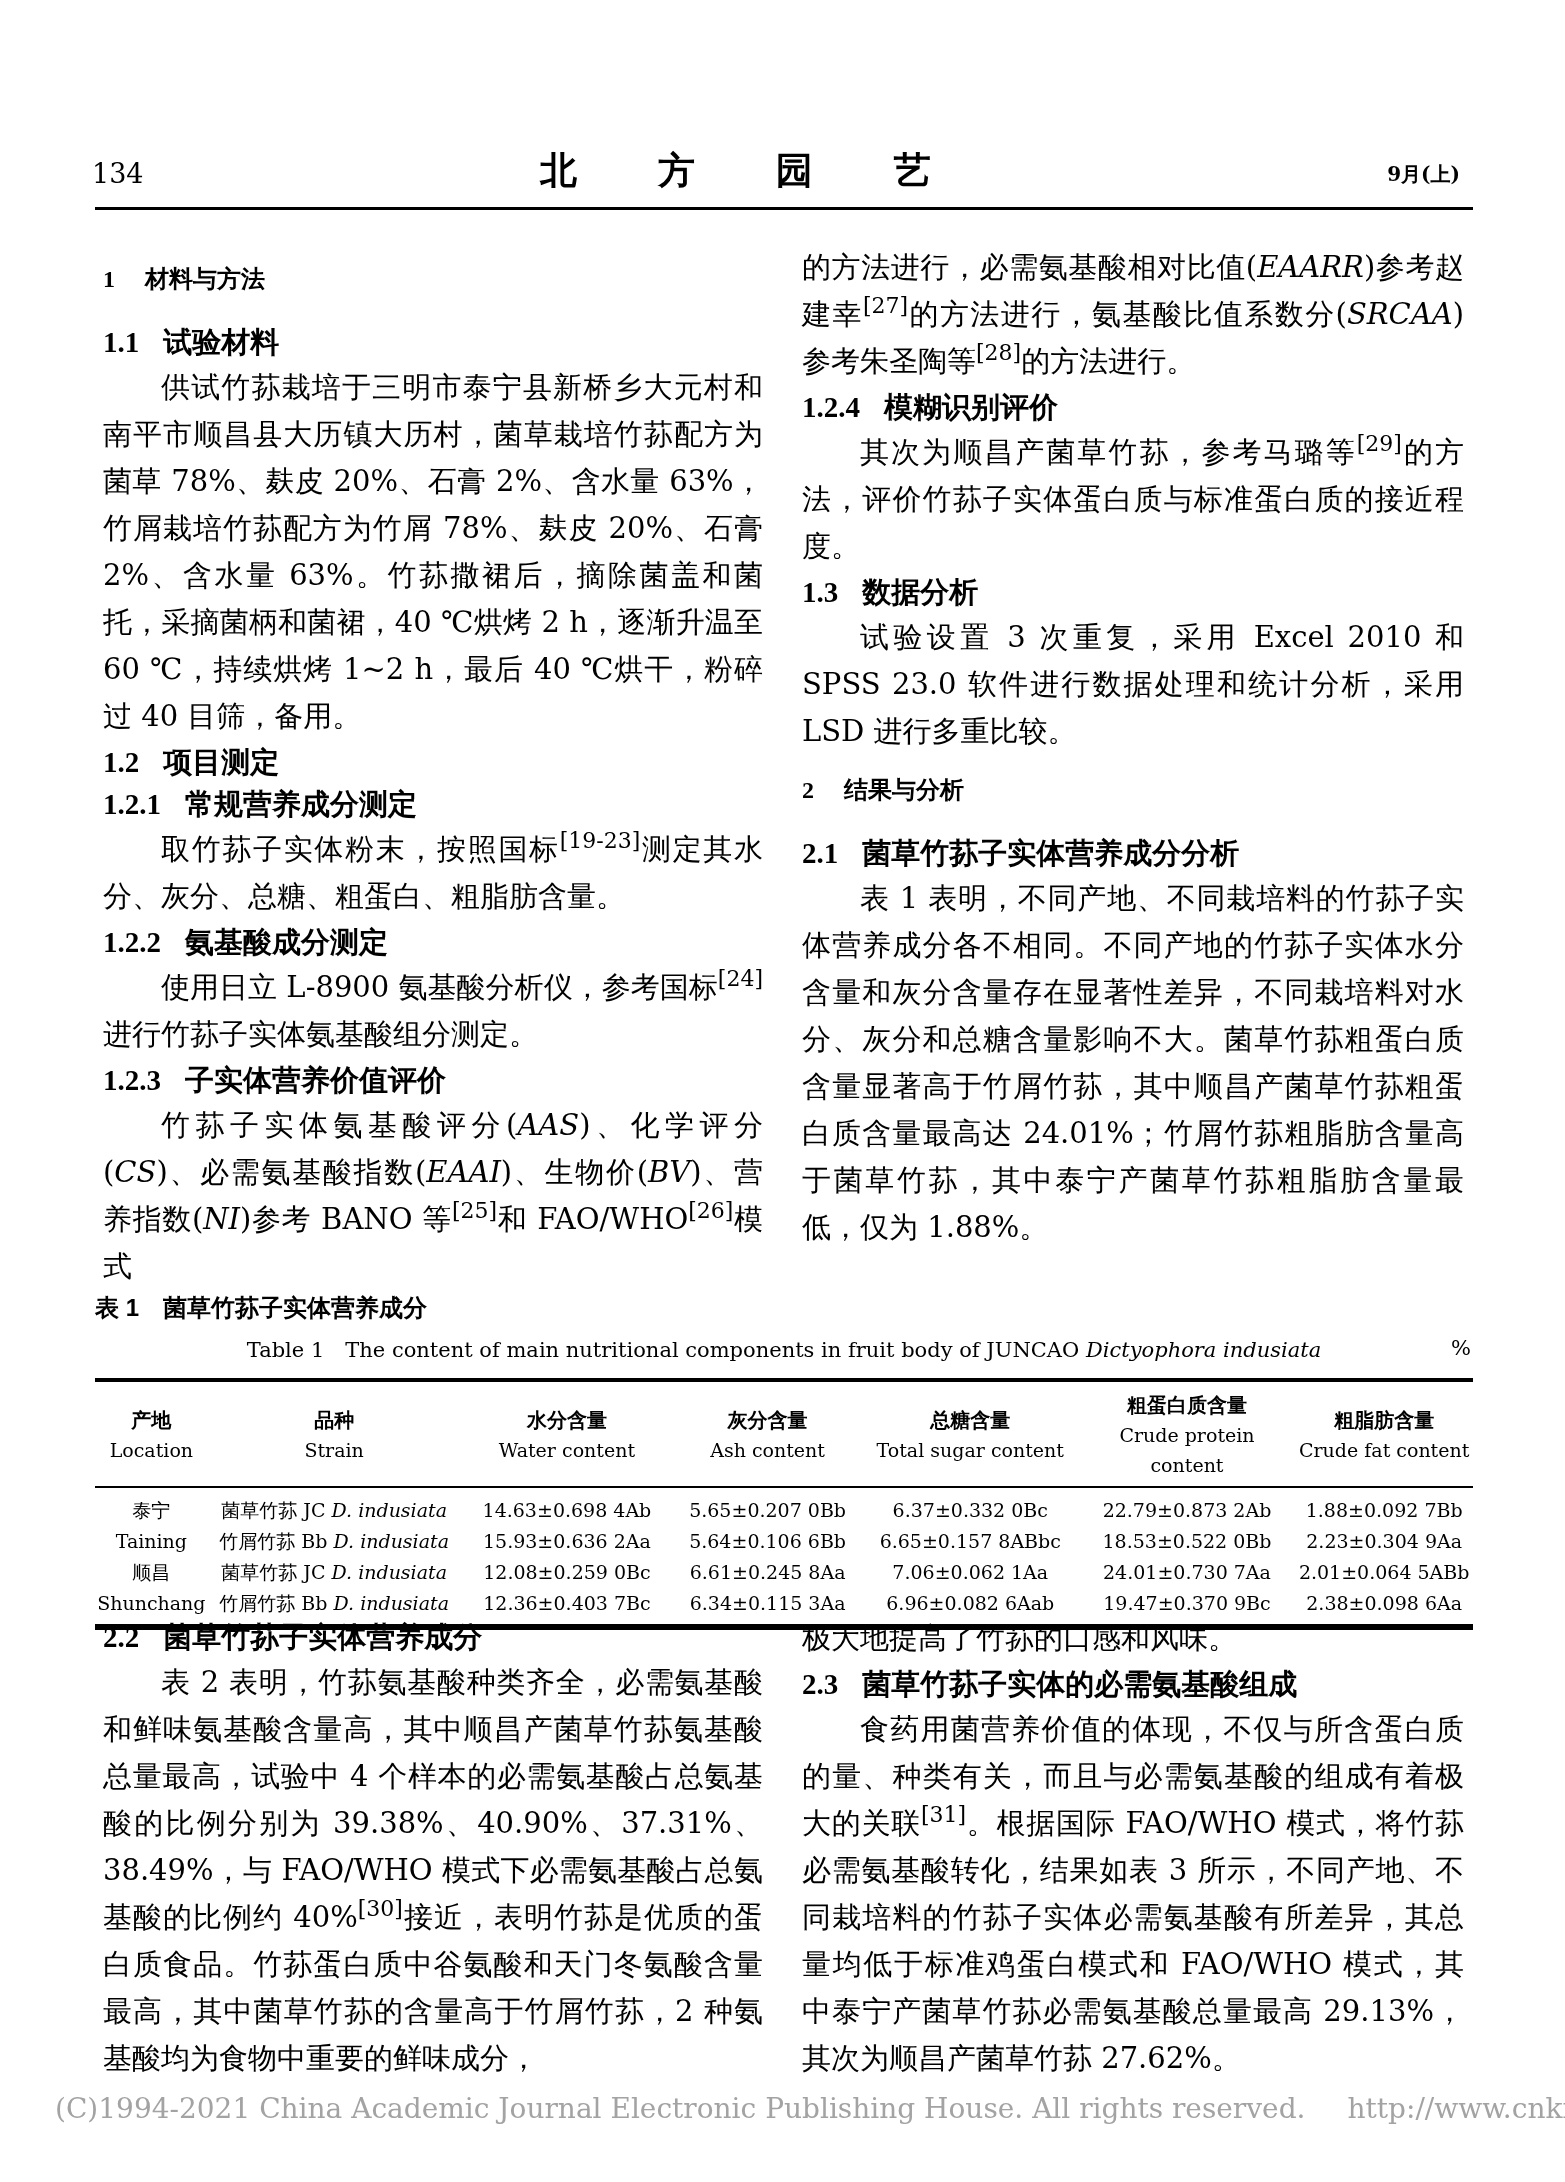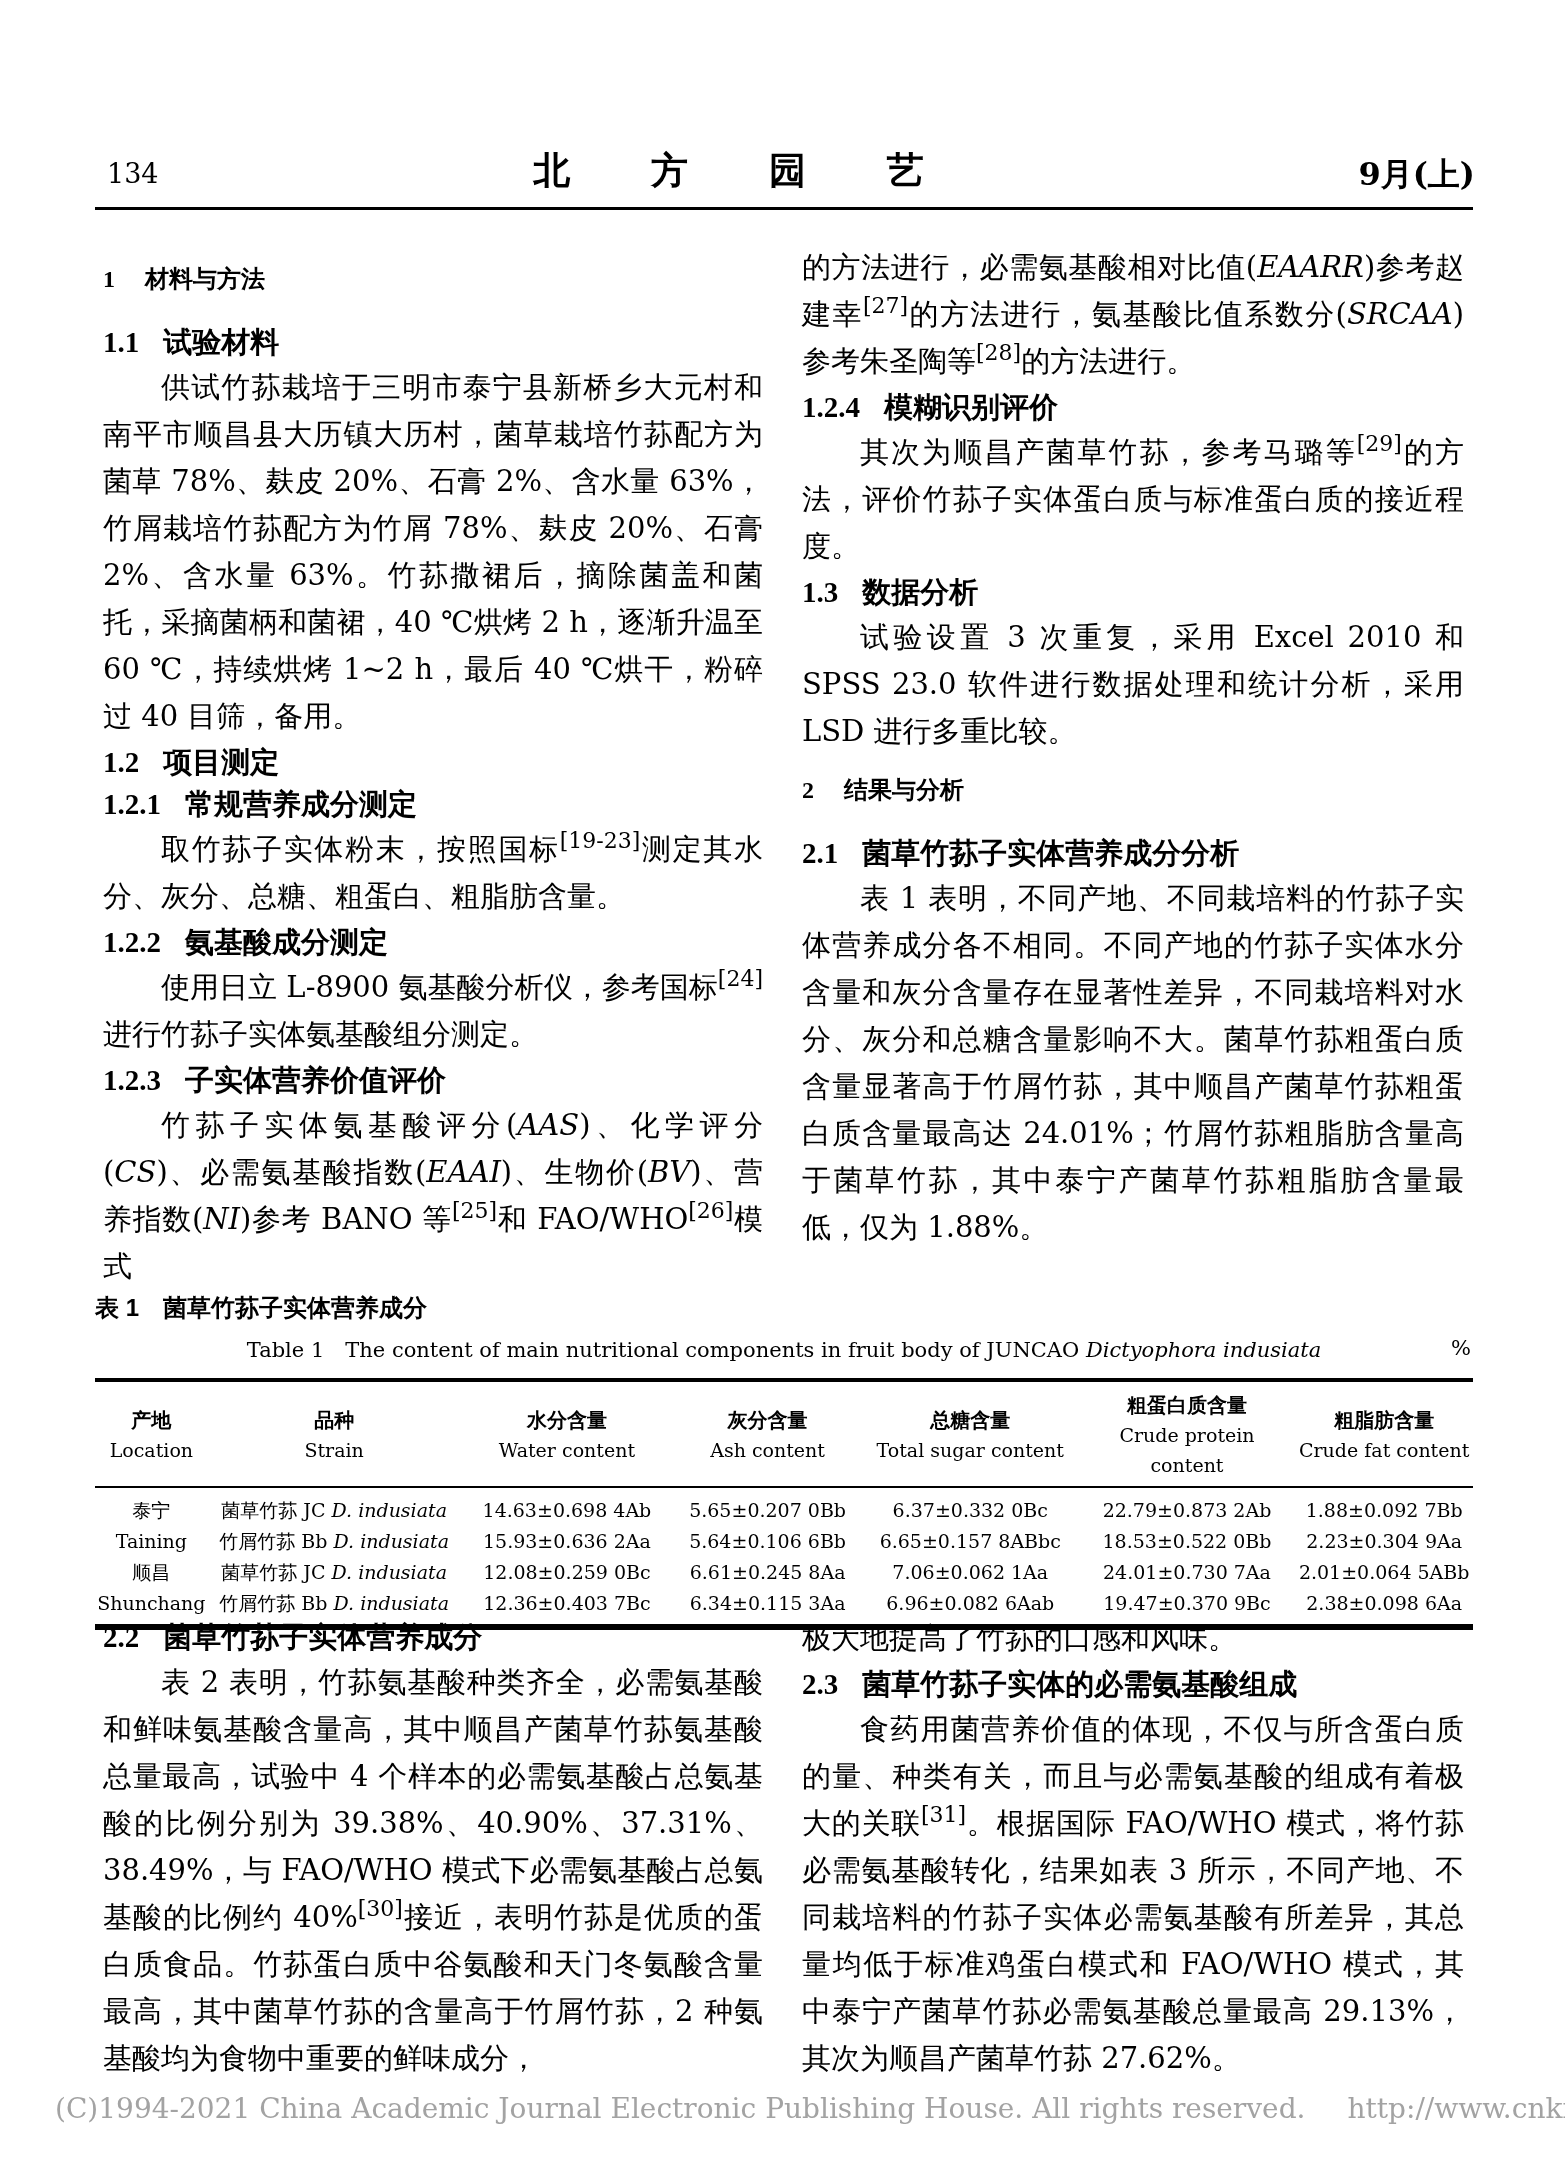--- a/index.html
+++ b/index.html
@@ -6,29 +6,29 @@
   .page{
     position:relative;
     width:1565px;height:2182px;
     background:#ffffff;
     font-family:"DejaVu Serif","Liberation Serif",serif;
     color:#000;
     overflow:hidden;
   }
   
   .pagehead{
-    position:absolute;top:128px;left:107px;width:1368px;height:62px;
+    position:absolute;top:128px;left:92px;width:1368px;height:62px;
     display:flex;align-items:flex-end;justify-content:space-between;
   }
   .pnum{font-size:27px;line-height:32px;}
   .jtitle{
     font-size:37px;font-weight:bold;letter-spacing:34px;
     line-height:40px;text-indent:34px;transform:translateX(-30px);
   }
-  .issue{font-size:32px;font-weight:bold;line-height:32px;}
+  .issue{font-size:20px;font-weight:bold;line-height:32px;}
   .hrule{position:absolute;top:207px;left:95px;width:1378px;border-top:3px solid #000;}
 
   
   .col{position:absolute;}
   .col-left{top:244px;left:103px;width:660px;}
   .col-right{top:244px;left:802px;width:662px;}
   .col-bottom-left{top:1615px;left:103px;width:660px;}
   .col-bottom-right{top:1615px;left:802px;width:662px;}
 
   .para{

